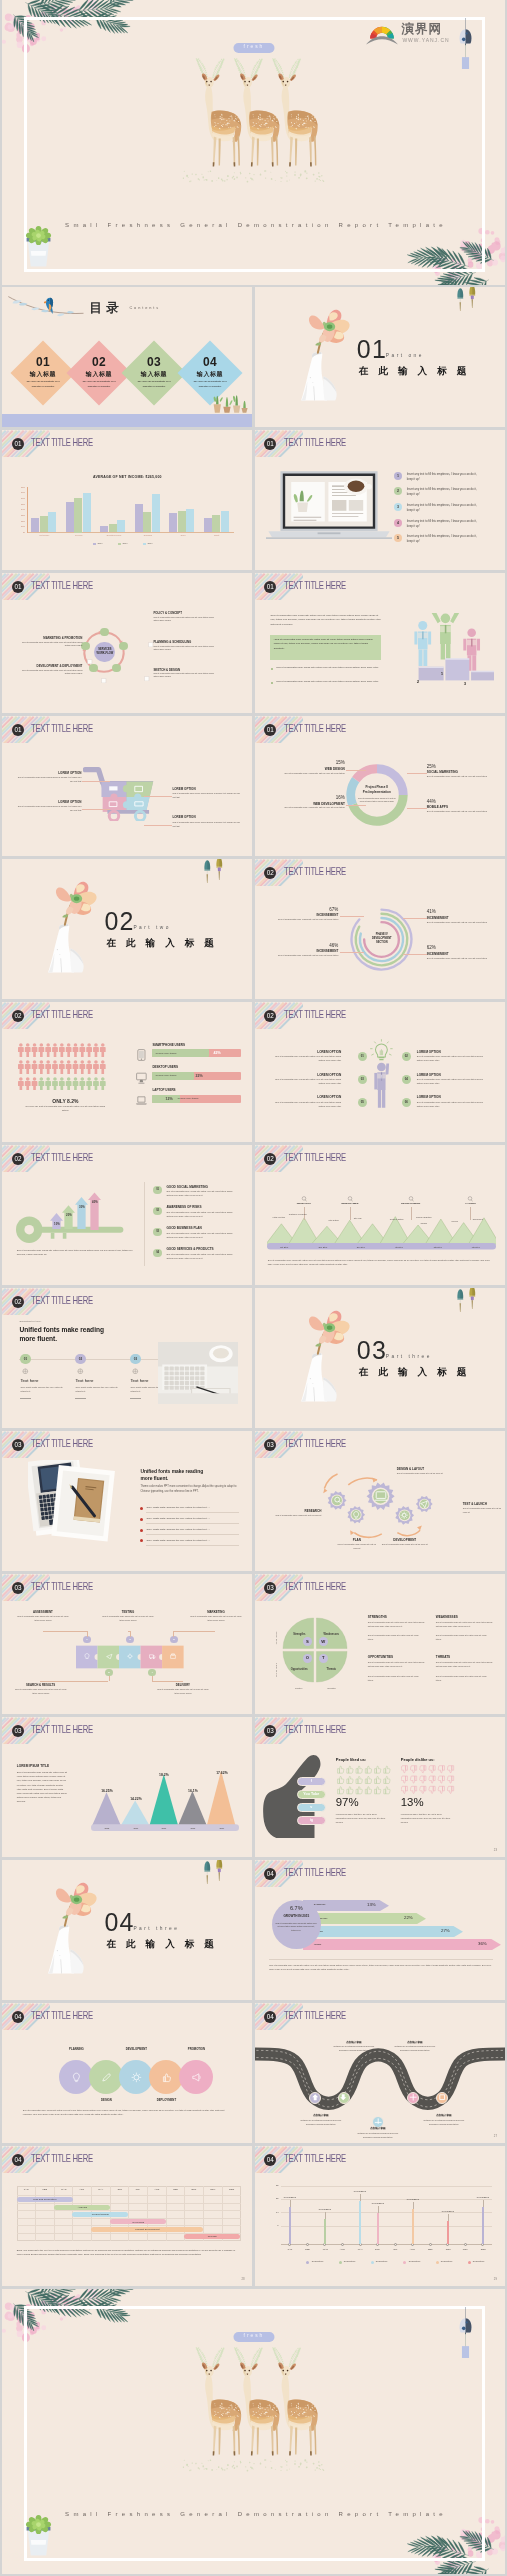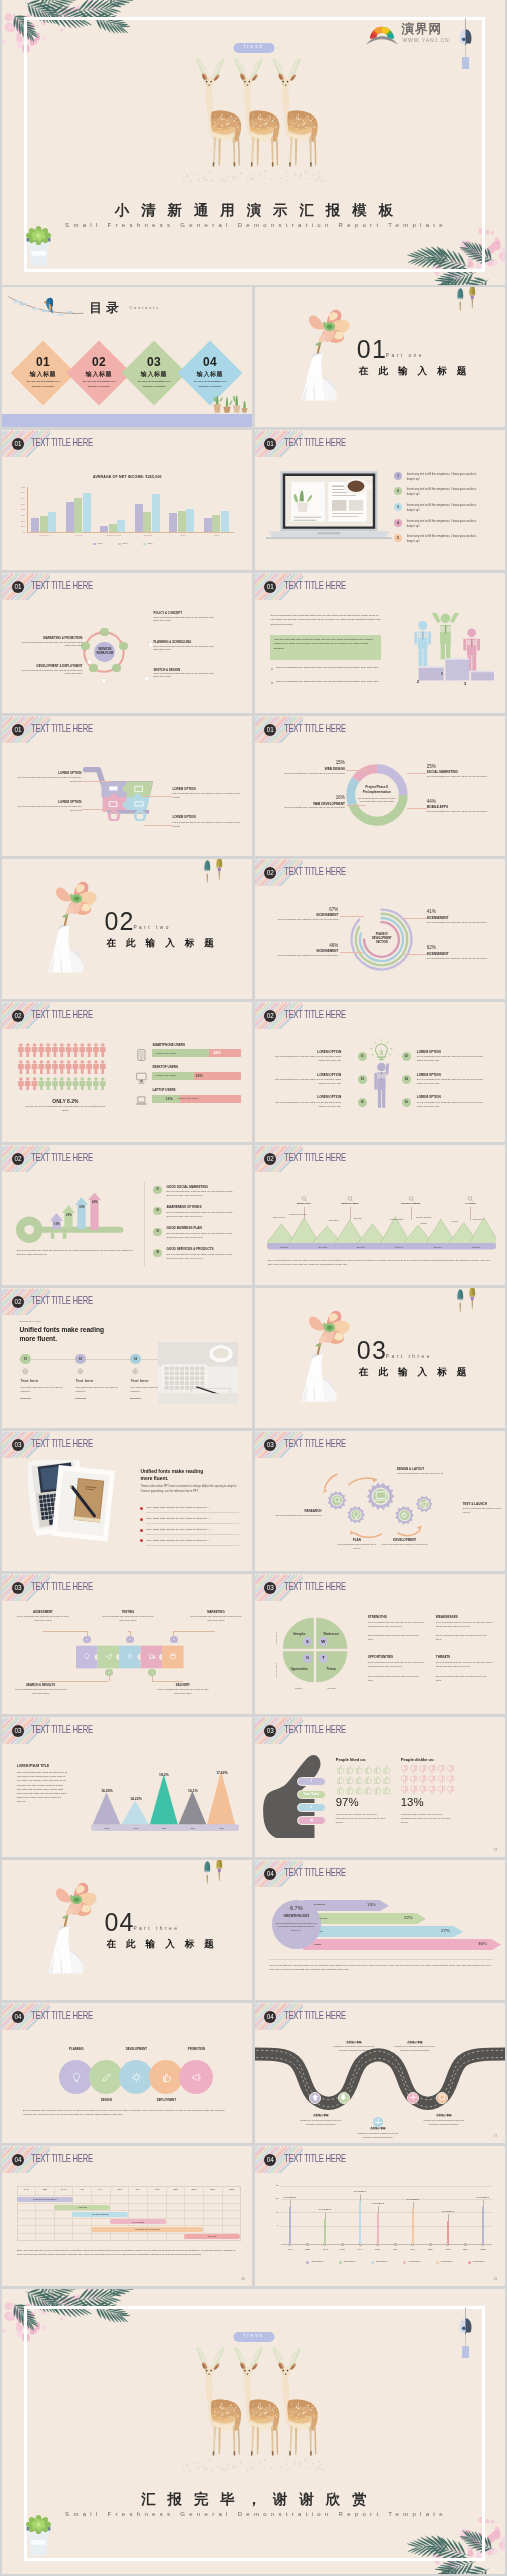--- a/index.html
+++ b/index.html
@@ -115,21 +115,21 @@
           <g transform="translate(322,160) scale(.9)">
             <use href="#dr"></use>
           </g>
           <g transform="translate(386,160) scale(.9)">
             <use href="#dr"></use>
           </g>
           <g transform="translate(450,160) scale(.9)">
             <use href="#dr"></use>
           </g>
           <path d="M448.9 299.4a1.3 1.3 0 1 0 2.7 0a1.3 1.3 0 1 0 -2.7 0M524.9 299.3a1.4 1.4 0 1 0 2.9 0a1.4 1.4 0 1 0 -2.9 0M307.4 294.4a1.5 1.5 0 1 0 2.9 0a1.5 1.5 0 1 0 -2.9 0M455.7 302.2a0.8 0.8 0 1 0 1.6 0a0.8 0.8 0 1 0 -1.6 0M412.5 290.4a1.1 1.1 0 1 0 2.3 0a1.1 1.1 0 1 0 -2.3 0M437.7 286.2a0.9 0.9 0 1 0 1.7 0a0.9 0.9 0 1 0 -1.7 0M367.2 302.5a1.3 1.3 0 1 0 2.6 0a1.3 1.3 0 1 0 -2.6 0M339.2 300.3a0.8 0.8 0 1 0 1.6 0a0.8 0.8 0 1 0 -1.6 0M448.3 288.3a0.7 0.7 0 1 0 1.4 0a0.7 0.7 0 1 0 -1.4 0M508.5 289.8a0.9 0.9 0 1 0 1.7 0a0.9 0.9 0 1 0 -1.7 0M534.9 301.7a0.9 0.9 0 1 0 1.9 0a0.9 0.9 0 1 0 -1.9 0M529.6 295.7a1.2 1.2 0 1 0 2.5 0a1.2 1.2 0 1 0 -2.5 0M349.5 302.9a1.3 1.3 0 1 0 2.5 0a1.3 1.3 0 1 0 -2.5 0M531.1 302.1a0.9 0.9 0 1 0 1.9 0a0.9 0.9 0 1 0 -1.9 0M387.1 289a0.8 0.8 0 1 0 1.6 0a0.8 0.8 0 1 0 -1.6 0M316.3 291.4a1.2 1.2 0 1 0 2.4 0a1.2 1.2 0 1 0 -2.4 0M301.8 298.2a1 1 0 1 0 1.9 0a1 1 0 1 0 -1.9 0M374.7 300.7a1.1 1.1 0 1 0 2.2 0a1.1 1.1 0 1 0 -2.2 0M375.9 294.7a1.3 1.3 0 1 0 2.5 0a1.3 1.3 0 1 0 -2.5 0M314.8 303.6a0.7 0.7 0 1 0 1.4 0a0.7 0.7 0 1 0 -1.4 0M479.7 301.2a0.7 0.7 0 1 0 1.4 0a0.7 0.7 0 1 0 -1.4 0M488.3 292.6a1.2 1.2 0 1 0 2.3 0a1.2 1.2 0 1 0 -2.3 0M303.3 286.8a0.8 0.8 0 1 0 1.7 0a0.8 0.8 0 1 0 -1.7 0M528 289.5a1.3 1.3 0 1 0 2.6 0a1.3 1.3 0 1 0 -2.6 0M522.3 303a1 1 0 1 0 2 0a1 1 0 1 0 -2 0M385.1 295.4a1.3 1.3 0 1 0 2.6 0a1.3 1.3 0 1 0 -2.6 0M326.4 299.5a1.3 1.3 0 1 0 2.7 0a1.3 1.3 0 1 0 -2.7 0M505.2 286.7a1.5 1.5 0 1 0 2.9 0a1.5 1.5 0 1 0 -2.9 0M322.5 292.1a1.2 1.2 0 1 0 2.4 0a1.2 1.2 0 1 0 -2.4 0M519.1 292.1a1.4 1.4 0 1 0 2.9 0a1.4 1.4 0 1 0 -2.9 0M430.8 291.6a1 1 0 1 0 1.9 0a1 1 0 1 0 -1.9 0M343.4 287.4a0.8 0.8 0 1 0 1.6 0a0.8 0.8 0 1 0 -1.6 0M465.2 303.9a0.8 0.8 0 1 0 1.7 0a0.8 0.8 0 1 0 -1.7 0M312.4 303.8a1.1 1.1 0 1 0 2.3 0a1.1 1.1 0 1 0 -2.3 0M397.4 290.3a1.2 1.2 0 1 0 2.4 0a1.2 1.2 0 1 0 -2.4 0M497.6 294.2a1 1 0 1 0 2.1 0a1 1 0 1 0 -2.1 0M314.5 302.5a0.7 0.7 0 1 0 1.5 0a0.7 0.7 0 1 0 -1.5 0M418.7 301.1a0.8 0.8 0 1 0 1.6 0a0.8 0.8 0 1 0 -1.6 0M474.9 303.1a1.2 1.2 0 1 0 2.4 0a1.2 1.2 0 1 0 -2.4 0M488.5 287.9a1 1 0 1 0 2.1 0a1 1 0 1 0 -2.1 0M336.6 301.2a0.9 0.9 0 1 0 1.9 0a0.9 0.9 0 1 0 -1.9 0M408.5 304a1.4 1.4 0 1 0 2.8 0a1.4 1.4 0 1 0 -2.8 0M533.2 294.2a1.1 1.1 0 1 0 2.2 0a1.1 1.1 0 1 0 -2.2 0M474.7 294.6a0.9 0.9 0 1 0 1.9 0a0.9 0.9 0 1 0 -1.9 0M397.1 288.6a1 1 0 1 0 2 0a1 1 0 1 0 -2 0M536 303.3a1.2 1.2 0 1 0 2.4 0a1.2 1.2 0 1 0 -2.4 0M420.1 292.1a0.8 0.8 0 1 0 1.5 0a0.8 0.8 0 1 0 -1.5 0M365.4 300.1a1.4 1.4 0 1 0 2.8 0a1.4 1.4 0 1 0 -2.8 0M386.7 300.1a1.3 1.3 0 1 0 2.6 0a1.3 1.3 0 1 0 -2.6 0M466 298a1.3 1.3 0 1 0 2.6 0a1.3 1.3 0 1 0 -2.6 0M387.6 298.7a0.9 0.9 0 1 0 1.8 0a0.9 0.9 0 1 0 -1.8 0M416.3 299.9a1.3 1.3 0 1 0 2.5 0a1.3 1.3 0 1 0 -2.5 0M370.7 303a1.2 1.2 0 1 0 2.4 0a1.2 1.2 0 1 0 -2.4 0M439.1 286.2a1.1 1.1 0 1 0 2.3 0a1.1 1.1 0 1 0 -2.3 0M360.6 298.1a1.1 1.1 0 1 0 2.1 0a1.1 1.1 0 1 0 -2.1 0M495 297.7a1.3 1.3 0 1 0 2.7 0a1.3 1.3 0 1 0 -2.7 0M383.5 297.6a1.3 1.3 0 1 0 2.6 0a1.3 1.3 0 1 0 -2.6 0M497.7 292.3a1.4 1.4 0 1 0 2.7 0a1.4 1.4 0 1 0 -2.7 0M507.6 298.4a1.5 1.5 0 1 0 3 0a1.5 1.5 0 1 0 -3 0M528.5 295.3a1.1 1.1 0 1 0 2.2 0a1.1 1.1 0 1 0 -2.2 0M340.1 301.1a1.4 1.4 0 1 0 2.9 0a1.4 1.4 0 1 0 -2.9 0M414.3 298.4a1.3 1.3 0 1 0 2.6 0a1.3 1.3 0 1 0 -2.6 0M474.5 289.1a1.3 1.3 0 1 0 2.6 0a1.3 1.3 0 1 0 -2.6 0M439.2 298a1 1 0 1 0 2.1 0a1 1 0 1 0 -2.1 0M449.2 299.9a1.2 1.2 0 1 0 2.4 0a1.2 1.2 0 1 0 -2.4 0M472.6 286.5a0.8 0.8 0 1 0 1.7 0a0.8 0.8 0 1 0 -1.7 0M406.1 297.7a0.9 0.9 0 1 0 1.8 0a0.9 0.9 0 1 0 -1.8 0M464.5 297.4a0.7 0.7 0 1 0 1.5 0a0.7 0.7 0 1 0 -1.5 0M413.5 290.1a0.7 0.7 0 1 0 1.5 0a0.7 0.7 0 1 0 -1.5 0M332.9 291.7a0.8 0.8 0 1 0 1.7 0a0.8 0.8 0 1 0 -1.7 0M346.9 286.6a1.1 1.1 0 1 0 2.1 0a1.1 1.1 0 1 0 -2.1 0M391.3 297a1.2 1.2 0 1 0 2.3 0a1.2 1.2 0 1 0 -2.3 0M357.9 302.3a0.7 0.7 0 1 0 1.4 0a0.7 0.7 0 1 0 -1.4 0M397.5 291a1 1 0 1 0 2.1 0a1 1 0 1 0 -2.1 0M328.4 301a1 1 0 1 0 2 0a1 1 0 1 0 -2 0M309.8 297a0.8 0.8 0 1 0 1.6 0a0.8 0.8 0 1 0 -1.6 0M430.6 292.1a1.2 1.2 0 1 0 2.3 0a1.2 1.2 0 1 0 -2.3 0M529 300.7a1 1 0 1 0 2.1 0a1 1 0 1 0 -2.1 0M494.5 297.6a1 1 0 1 0 2 0a1 1 0 1 0 -2 0M334.7 296.7a1.2 1.2 0 1 0 2.3 0a1.2 1.2 0 1 0 -2.3 0" fill="#b9cf9f" opacity=".5"></path>
-        </svg><div class="cov-frame"></div><div class="cov-badge">fresh</div><div class="cov-title">小清新通用演示汇报模板</div><div class="cov-sub">Small Freshness General Demonstration Report Template</div><div class="logo">
+        </svg><div class="cov-frame"></div><div class="cov-badge">fresh</div><div class="cov-sub">Small Freshness General Demonstration Report Template</div><div class="logo">
           <svg class="a" style="left:0;top:1.2px" width="32" height="24" viewBox="0 0 54 40">
             <path d="M27 6A20 20 0 0 0 7 26h10A10 10 0 0 1 27 16Z" fill="#e8502e"></path>
             <path d="M27 6A20 20 0 0 1 47 26H37A10 10 0 0 0 27 16Z" fill="#4fae4d"></path>
             <path d="M27 6A20 20 0 0 0 12.9 11.9l7 7A10 10 0 0 1 27 16Z" fill="#f0a02e"></path>
             <path d="M27 6a20 20 0 0 1 14.1 5.9l-7 7A10 10 0 0 0 27 16Z" fill="#f5c518"></path>
             <path d="M7 26a20 20 0 0 1 2.3-9.3l8.9 4.6A10 10 0 0 0 17 26Z" fill="#d43b3b"></path>
             <path d="M47 26a20 20 0 0 0-2.3-9.3l-8.9 4.6A10 10 0 0 1 37 26Z" fill="#1aa3a3"></path>
             <path d="M0 36C8 26 18 22 27 22s19 4 27 14C44 30 35 27 27 27S10 30 0 36Z" fill="#8f8f8f"></path>
           </svg>
           <div class="lname">演界网</div>
@@ -1536,21 +1536,21 @@
           <g transform="translate(322,160) scale(.9)">
             <use href="#dr"></use>
           </g>
           <g transform="translate(386,160) scale(.9)">
             <use href="#dr"></use>
           </g>
           <g transform="translate(450,160) scale(.9)">
             <use href="#dr"></use>
           </g>
           <path d="M448.9 299.4a1.3 1.3 0 1 0 2.7 0a1.3 1.3 0 1 0 -2.7 0M524.9 299.3a1.4 1.4 0 1 0 2.9 0a1.4 1.4 0 1 0 -2.9 0M307.4 294.4a1.5 1.5 0 1 0 2.9 0a1.5 1.5 0 1 0 -2.9 0M455.7 302.2a0.8 0.8 0 1 0 1.6 0a0.8 0.8 0 1 0 -1.6 0M412.5 290.4a1.1 1.1 0 1 0 2.3 0a1.1 1.1 0 1 0 -2.3 0M437.7 286.2a0.9 0.9 0 1 0 1.7 0a0.9 0.9 0 1 0 -1.7 0M367.2 302.5a1.3 1.3 0 1 0 2.6 0a1.3 1.3 0 1 0 -2.6 0M339.2 300.3a0.8 0.8 0 1 0 1.6 0a0.8 0.8 0 1 0 -1.6 0M448.3 288.3a0.7 0.7 0 1 0 1.4 0a0.7 0.7 0 1 0 -1.4 0M508.5 289.8a0.9 0.9 0 1 0 1.7 0a0.9 0.9 0 1 0 -1.7 0M534.9 301.7a0.9 0.9 0 1 0 1.9 0a0.9 0.9 0 1 0 -1.9 0M529.6 295.7a1.2 1.2 0 1 0 2.5 0a1.2 1.2 0 1 0 -2.5 0M349.5 302.9a1.3 1.3 0 1 0 2.5 0a1.3 1.3 0 1 0 -2.5 0M531.1 302.1a0.9 0.9 0 1 0 1.9 0a0.9 0.9 0 1 0 -1.9 0M387.1 289a0.8 0.8 0 1 0 1.6 0a0.8 0.8 0 1 0 -1.6 0M316.3 291.4a1.2 1.2 0 1 0 2.4 0a1.2 1.2 0 1 0 -2.4 0M301.8 298.2a1 1 0 1 0 1.9 0a1 1 0 1 0 -1.9 0M374.7 300.7a1.1 1.1 0 1 0 2.2 0a1.1 1.1 0 1 0 -2.2 0M375.9 294.7a1.3 1.3 0 1 0 2.5 0a1.3 1.3 0 1 0 -2.5 0M314.8 303.6a0.7 0.7 0 1 0 1.4 0a0.7 0.7 0 1 0 -1.4 0M479.7 301.2a0.7 0.7 0 1 0 1.4 0a0.7 0.7 0 1 0 -1.4 0M488.3 292.6a1.2 1.2 0 1 0 2.3 0a1.2 1.2 0 1 0 -2.3 0M303.3 286.8a0.8 0.8 0 1 0 1.7 0a0.8 0.8 0 1 0 -1.7 0M528 289.5a1.3 1.3 0 1 0 2.6 0a1.3 1.3 0 1 0 -2.6 0M522.3 303a1 1 0 1 0 2 0a1 1 0 1 0 -2 0M385.1 295.4a1.3 1.3 0 1 0 2.6 0a1.3 1.3 0 1 0 -2.6 0M326.4 299.5a1.3 1.3 0 1 0 2.7 0a1.3 1.3 0 1 0 -2.7 0M505.2 286.7a1.5 1.5 0 1 0 2.9 0a1.5 1.5 0 1 0 -2.9 0M322.5 292.1a1.2 1.2 0 1 0 2.4 0a1.2 1.2 0 1 0 -2.4 0M519.1 292.1a1.4 1.4 0 1 0 2.9 0a1.4 1.4 0 1 0 -2.9 0M430.8 291.6a1 1 0 1 0 1.9 0a1 1 0 1 0 -1.9 0M343.4 287.4a0.8 0.8 0 1 0 1.6 0a0.8 0.8 0 1 0 -1.6 0M465.2 303.9a0.8 0.8 0 1 0 1.7 0a0.8 0.8 0 1 0 -1.7 0M312.4 303.8a1.1 1.1 0 1 0 2.3 0a1.1 1.1 0 1 0 -2.3 0M397.4 290.3a1.2 1.2 0 1 0 2.4 0a1.2 1.2 0 1 0 -2.4 0M497.6 294.2a1 1 0 1 0 2.1 0a1 1 0 1 0 -2.1 0M314.5 302.5a0.7 0.7 0 1 0 1.5 0a0.7 0.7 0 1 0 -1.5 0M418.7 301.1a0.8 0.8 0 1 0 1.6 0a0.8 0.8 0 1 0 -1.6 0M474.9 303.1a1.2 1.2 0 1 0 2.4 0a1.2 1.2 0 1 0 -2.4 0M488.5 287.9a1 1 0 1 0 2.1 0a1 1 0 1 0 -2.1 0M336.6 301.2a0.9 0.9 0 1 0 1.9 0a0.9 0.9 0 1 0 -1.9 0M408.5 304a1.4 1.4 0 1 0 2.8 0a1.4 1.4 0 1 0 -2.8 0M533.2 294.2a1.1 1.1 0 1 0 2.2 0a1.1 1.1 0 1 0 -2.2 0M474.7 294.6a0.9 0.9 0 1 0 1.9 0a0.9 0.9 0 1 0 -1.9 0M397.1 288.6a1 1 0 1 0 2 0a1 1 0 1 0 -2 0M536 303.3a1.2 1.2 0 1 0 2.4 0a1.2 1.2 0 1 0 -2.4 0M420.1 292.1a0.8 0.8 0 1 0 1.5 0a0.8 0.8 0 1 0 -1.5 0M365.4 300.1a1.4 1.4 0 1 0 2.8 0a1.4 1.4 0 1 0 -2.8 0M386.7 300.1a1.3 1.3 0 1 0 2.6 0a1.3 1.3 0 1 0 -2.6 0M466 298a1.3 1.3 0 1 0 2.6 0a1.3 1.3 0 1 0 -2.6 0M387.6 298.7a0.9 0.9 0 1 0 1.8 0a0.9 0.9 0 1 0 -1.8 0M416.3 299.9a1.3 1.3 0 1 0 2.5 0a1.3 1.3 0 1 0 -2.5 0M370.7 303a1.2 1.2 0 1 0 2.4 0a1.2 1.2 0 1 0 -2.4 0M439.1 286.2a1.1 1.1 0 1 0 2.3 0a1.1 1.1 0 1 0 -2.3 0M360.6 298.1a1.1 1.1 0 1 0 2.1 0a1.1 1.1 0 1 0 -2.1 0M495 297.7a1.3 1.3 0 1 0 2.7 0a1.3 1.3 0 1 0 -2.7 0M383.5 297.6a1.3 1.3 0 1 0 2.6 0a1.3 1.3 0 1 0 -2.6 0M497.7 292.3a1.4 1.4 0 1 0 2.7 0a1.4 1.4 0 1 0 -2.7 0M507.6 298.4a1.5 1.5 0 1 0 3 0a1.5 1.5 0 1 0 -3 0M528.5 295.3a1.1 1.1 0 1 0 2.2 0a1.1 1.1 0 1 0 -2.2 0M340.1 301.1a1.4 1.4 0 1 0 2.9 0a1.4 1.4 0 1 0 -2.9 0M414.3 298.4a1.3 1.3 0 1 0 2.6 0a1.3 1.3 0 1 0 -2.6 0M474.5 289.1a1.3 1.3 0 1 0 2.6 0a1.3 1.3 0 1 0 -2.6 0M439.2 298a1 1 0 1 0 2.1 0a1 1 0 1 0 -2.1 0M449.2 299.9a1.2 1.2 0 1 0 2.4 0a1.2 1.2 0 1 0 -2.4 0M472.6 286.5a0.8 0.8 0 1 0 1.7 0a0.8 0.8 0 1 0 -1.7 0M406.1 297.7a0.9 0.9 0 1 0 1.8 0a0.9 0.9 0 1 0 -1.8 0M464.5 297.4a0.7 0.7 0 1 0 1.5 0a0.7 0.7 0 1 0 -1.5 0M413.5 290.1a0.7 0.7 0 1 0 1.5 0a0.7 0.7 0 1 0 -1.5 0M332.9 291.7a0.8 0.8 0 1 0 1.7 0a0.8 0.8 0 1 0 -1.7 0M346.9 286.6a1.1 1.1 0 1 0 2.1 0a1.1 1.1 0 1 0 -2.1 0M391.3 297a1.2 1.2 0 1 0 2.3 0a1.2 1.2 0 1 0 -2.3 0M357.9 302.3a0.7 0.7 0 1 0 1.4 0a0.7 0.7 0 1 0 -1.4 0M397.5 291a1 1 0 1 0 2.1 0a1 1 0 1 0 -2.1 0M328.4 301a1 1 0 1 0 2 0a1 1 0 1 0 -2 0M309.8 297a0.8 0.8 0 1 0 1.6 0a0.8 0.8 0 1 0 -1.6 0M430.6 292.1a1.2 1.2 0 1 0 2.3 0a1.2 1.2 0 1 0 -2.3 0M529 300.7a1 1 0 1 0 2.1 0a1 1 0 1 0 -2.1 0M494.5 297.6a1 1 0 1 0 2 0a1 1 0 1 0 -2 0M334.7 296.7a1.2 1.2 0 1 0 2.3 0a1.2 1.2 0 1 0 -2.3 0" fill="#b9cf9f" opacity=".5"></path>
-        </svg><div class="cov-frame"></div><div class="cov-badge">fresh</div><div class="cov-title">汇报完毕，谢谢欣赏</div><div class="cov-sub">Small Freshness General Demonstration Report Template</div><svg class="a" style="left:455px;top:18px" width="17" height="51" viewBox="0 0 28 86">
+        </svg><div class="cov-frame"></div><div class="cov-badge">fresh</div><div class="cov-sub">Small Freshness General Demonstration Report Template</div><svg class="a" style="left:455px;top:18px" width="17" height="51" viewBox="0 0 28 86">
           <path d="M14 0v22" stroke="#6e7a86" stroke-width=".8"></path>
           <path d="M4 34C4 24 9 19 14 19s10 5 10 15c0 5-1 8-2 9H6C5 42 4 39 4 34Z" fill="#d8dce8"></path>
           <path d="M14 19c5 0 10 5 10 15c0 5-1 8-2 9h-8Z" fill="#2c3a4f" opacity=".85"></path>
           <circle cx="11" cy="36" r="3" fill="#3a5f8a"></circle>
           <circle cx="16" cy="26" r="1.8" fill="#3a5f8a"></circle>
           <path d="M14 43v26" stroke="#8fa39a" stroke-width=".7"></path>
           <path d="M13 43h2l-.5 3h-1Z" fill="#4a5a68"></path>
           <rect x="8" y="66" width="12" height="20" fill="#b9c3e4"></rect>
         </svg><svg class="a" style="left:18px;top:220px" width="37" height="49" viewBox="0 0 62 82">
           <path d="M13 34h36l-5 44H18Z" fill="#e9eef2"></path>

